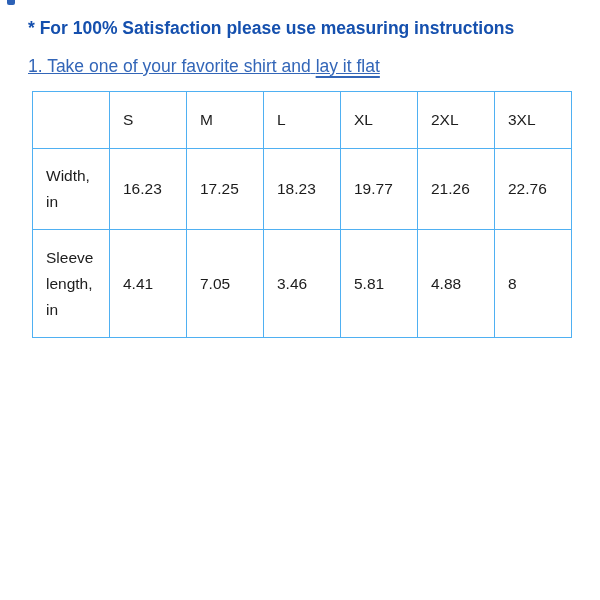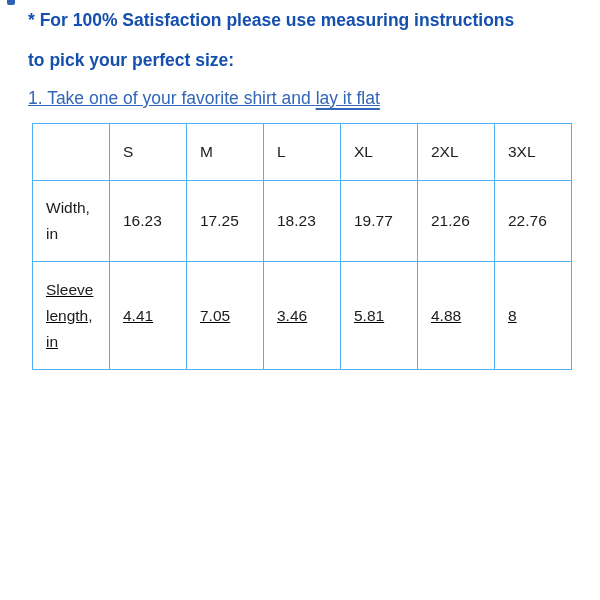--- a/index.html
+++ b/index.html
@@ -7,21 +7,21 @@
     --body-blue:#3366b8;
     --table-border:#4fb0f2;
     --table-text:#1c1c1c;
   }
   html,body{margin:0;padding:0;background:#ffffff;}
   body{
     width:600px;height:600px;overflow:hidden;
     font-family:"Liberation Sans","DejaVu Sans",sans-serif;
     position:relative;
   }
-  .page{padding:0 34px 0 28px;}
+  .page{padding:8px 34px 0 28px;}
   .corner-artifact{
     position:absolute;left:7px;top:0;width:8px;height:5px;
     background:var(--heading-blue);border-radius:0 0 2px 2px;opacity:.9;
   }
   .heading{margin:0;font-size:17.5px;font-weight:bold;color:var(--heading-blue);}
   .hline{display:block;line-height:40px;}
   .inst{margin:2px 0 0;font-size:17.5px;color:var(--body-blue);line-height:32px;text-decoration:underline;}
   .inst b{font-weight:bold;}
   .inst .u{
     text-decoration:underline;
@@ -43,21 +43,21 @@
   .size-table td{
     border:1px solid var(--table-border);
     padding:0 6px 0 13px;
     font-size:15.5px;color:var(--table-text);
     vertical-align:middle;line-height:26px;
     overflow:hidden;
   }
   tr.r-head{height:57px;}
   tr.r-width{height:81px;}
   tr.r-length{height:82px;}
-  tr.r-sleeve{height:108px;text-decoration:underline;}
+  tr.r-sleeve{height:108px;}
 </style>
 </head>
 <body>
 
 <svg width="0" height="0" style="position:absolute" aria-hidden="true">
   <defs>
     <linearGradient id="wgrad" x1="0" y1="0" x2="0" y2="1">
       <stop offset="0%" stop-color="#fdd44e"></stop>
       <stop offset="45%" stop-color="#f6921e"></stop>
       <stop offset="100%" stop-color="#c23510"></stop>
@@ -68,21 +68,20 @@
     </linearGradient>
   </defs>
 </svg>
 
 <div class="page">
 
   <div class="corner-artifact"></div>
 
   <p class="heading">
     <span class="hline">* For 100% Satisfaction please use measuring instructions</span>
-    <span class="hline">to pick your perfect size:</span>
   </p>
 
   <p class="inst">
     <span>1. Take one of your favorite shirt and</span>
     <span class="u">lay it flat</span>
   </p>
 
 
 
   <table class="size-table">

